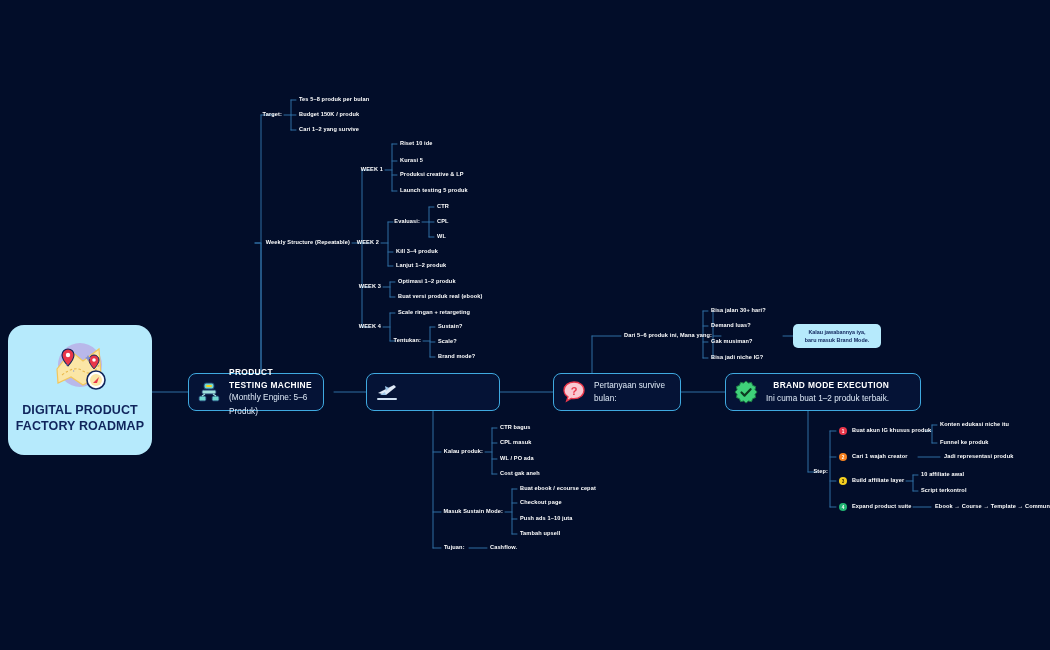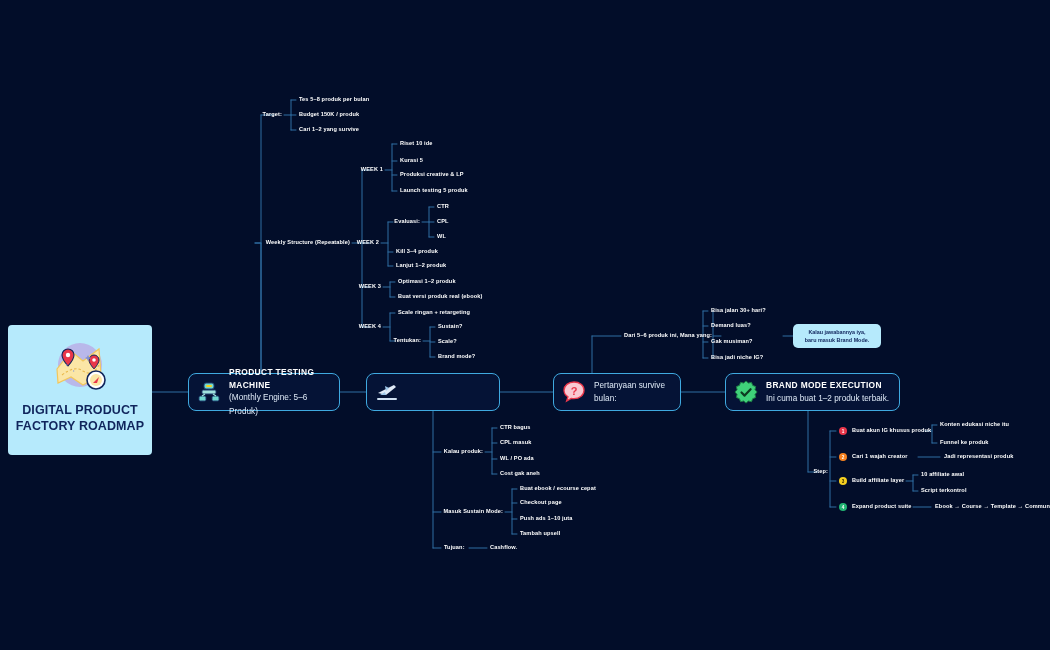--- a/index.html
+++ b/index.html
@@ -24,21 +24,21 @@
   }
 
   
   .root-node {
     position: absolute;
     left: 8px;
     top: 325px;
     width: 144px;
     height: 130px;
     background: #b6eafc;
-    border-radius: 4px;
+    border-radius: 16px;
     display: flex;
     flex-direction: column;
     align-items: center;
     justify-content: flex-start;
     box-sizing: border-box;
     padding-top: 14px;
   }
   .root-title {
     color: #10255c;
     font-size: 12.5px;
@@ -71,24 +71,24 @@
     font-weight: bold;
     letter-spacing: .35px;
     line-height: 1.5;
   }
   .pill .t2 {
     color: #dfeaf7;
     font-size: 8.2px;
     line-height: 1.6;
     letter-spacing: .05px;
   }
-  #node-ptm  { left:188px; top:373px; width:152px; }
+  #node-ptm  { left:188px; top:373px; width:136px; }
   #node-psm  { left:366px; top:373px; width:134px; }
   #node-bsf  { left:553px; top:373px; width:128px; }
-  #node-bme  { left:725px; top:373px; width:175px; }
+  #node-bme  { left:725px; top:373px; width:196px;text-align:right; }
 
   
   .callout {
     position: absolute;
     left: 793px;
     top: 324px;
     width: 88px;
     box-sizing: border-box;
     background: #b6eafc;
     border-radius: 5px;

